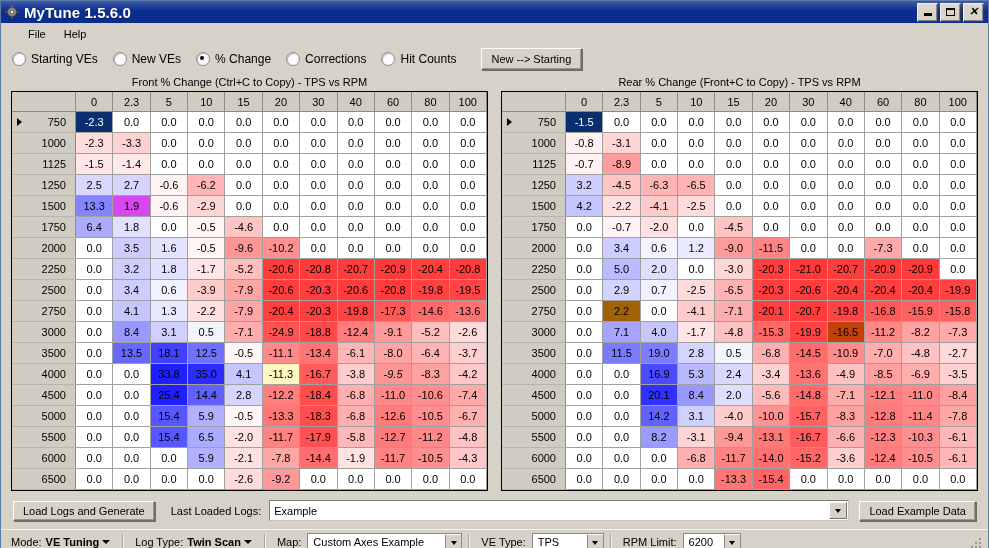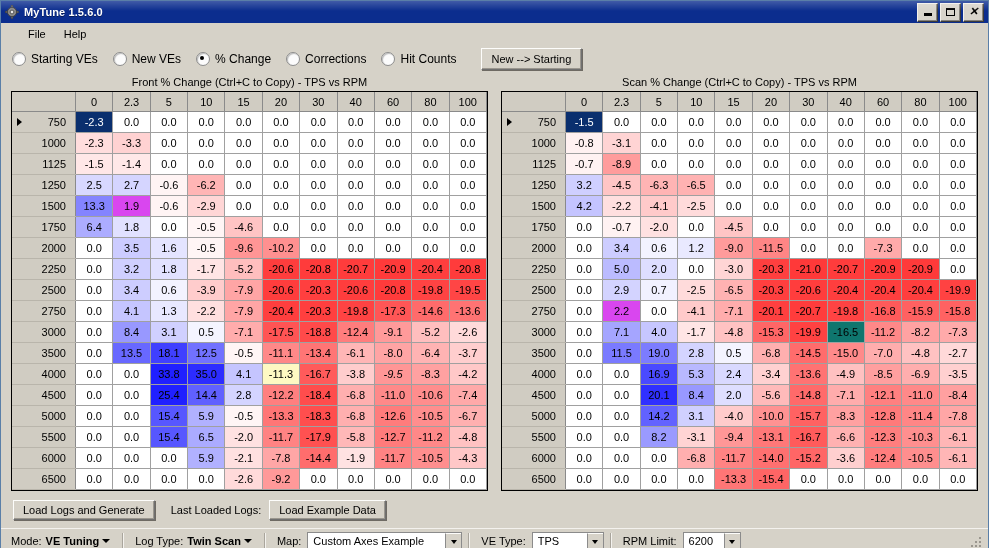--- a/index.html
+++ b/index.html
@@ -31,21 +31,21 @@
     content:"";position:absolute;left:0;right:0;top:0;height:10px;
     background:linear-gradient(to bottom,rgba(255,255,255,.22),rgba(255,255,255,0));
     pointer-events:none;
   }
   .title-icon{
     width:14px;height:14px;margin-right:5px;flex:0 0 14px;
     position:relative;
   }
   .title-icon svg{display:block}
   .title-text{
-    color:#fff;font-weight:bold;font-size:11px;
+    color:#fff;font-weight:bold;font-size:15px;
     letter-spacing:.1px;
     text-shadow:0 1px 0 rgba(0,0,0,.4);
     white-space:nowrap;
   }
   .title-spacer{flex:1 1 auto}
   .winbtns{display:flex;gap:2px;align-items:center;margin-right:2px;}
   .winbtn{
     width:19px;height:17px;
     background:#d8d4cb;
     border:1px solid #3a3a3a;
@@ -463,21 +463,21 @@
                 <td style="background: rgb(255, 107, 107); color: rgb(0, 0, 0);">-14.6</td>
                 <td style="background: rgb(255, 115, 115); color: rgb(0, 0, 0);">-13.6</td>
               </tr>
               <tr>
                 <td class="rowhdr">3000</td>
                 <td style="background: rgb(255, 255, 255); color: rgb(0, 0, 0);">0.0</td>
                 <td style="background: rgb(152, 152, 255); color: rgb(0, 0, 0);">8.4</td>
                 <td style="background: rgb(208, 208, 255); color: rgb(0, 0, 0);">3.1</td>
                 <td style="background: rgb(244, 244, 255); color: rgb(0, 0, 0);">0.5</td>
                 <td style="background: rgb(255, 172, 172); color: rgb(0, 0, 0);">-7.1</td>
-                <td style="background: rgb(255, 84, 84); color: rgb(0, 0, 0);">-17.5</td>
+                <td style="background: rgb(255, 84, 84); color: rgb(0, 0, 0);">-24.9</td>
                 <td style="background: rgb(255, 74, 74); color: rgb(0, 0, 0);">-18.8</td>
                 <td style="background: rgb(255, 125, 125); color: rgb(0, 0, 0);">-12.4</td>
                 <td style="background: rgb(255, 154, 154); color: rgb(0, 0, 0);">-9.1</td>
                 <td style="background: rgb(255, 190, 190); color: rgb(0, 0, 0);">-5.2</td>
                 <td style="background: rgb(255, 218, 218); color: rgb(0, 0, 0);">-2.6</td>
               </tr>
               <tr>
                 <td class="rowhdr">3500</td>
                 <td style="background: rgb(255, 255, 255); color: rgb(0, 0, 0);">0.0</td>
                 <td style="background: rgb(104, 104, 255); color: rgb(0, 0, 0);">13.5</td>
@@ -573,21 +573,21 @@
                 <td style="background: rgb(255, 255, 255); color: rgb(0, 0, 0);">0.0</td>
                 <td style="background: rgb(255, 255, 255); color: rgb(0, 0, 0);">0.0</td>
                 <td style="background: rgb(255, 255, 255); color: rgb(0, 0, 0);">0.0</td>
                 <td style="background: rgb(255, 255, 255); color: rgb(0, 0, 0);">0.0</td>
               </tr>
             </tbody>
           </table>
       </div>
     </div>
     <div class="tablewrap">
-      <div class="tbl-caption">Scan % Change (Ctrl+C to Copy) - TPS vs RPM</div>
+      <div class="tbl-caption">Rear % Change (Front+C to Copy) - TPS vs RPM</div>
       <div class="gridbox">
         <table class="grid">
             <thead>
               <tr>
                 <th class="corner"></th>
                 <th>0</th>
                 <th>2.3</th>
                 <th>5</th>
                 <th>10</th>
                 <th>15</th>
@@ -722,55 +722,55 @@
                 <td style="background: rgb(255, 63, 63); color: rgb(0, 0, 0);">-20.3</td>
                 <td style="background: rgb(255, 61, 61); color: rgb(0, 0, 0);">-20.6</td>
                 <td style="background: rgb(255, 62, 62); color: rgb(0, 0, 0);">-20.4</td>
                 <td style="background: rgb(255, 62, 62); color: rgb(0, 0, 0);">-20.4</td>
                 <td style="background: rgb(255, 62, 62); color: rgb(0, 0, 0);">-20.4</td>
                 <td style="background: rgb(255, 66, 66); color: rgb(0, 0, 0);">-19.9</td>
               </tr>
               <tr>
                 <td class="rowhdr">2750</td>
                 <td style="background: rgb(255, 255, 255); color: rgb(0, 0, 0);">0.0</td>
-                <td style="background: #d946ef; color: rgb(0, 0, 0); margin-left: 8px;">2.2</td>
+                <td style="background: #a16207; color: rgb(0, 0, 0); margin-left: 8px;">2.2</td>
                 <td style="background: rgb(255, 255, 255); color: rgb(0, 0, 0);">0.0</td>
                 <td style="background: rgb(255, 202, 202); color: rgb(0, 0, 0);">-4.1</td>
                 <td style="background: rgb(255, 172, 172); color: rgb(0, 0, 0);">-7.1</td>
                 <td style="background: rgb(255, 64, 64); color: rgb(0, 0, 0);">-20.1</td>
                 <td style="background: rgb(255, 60, 60); color: rgb(0, 0, 0);">-20.7</td>
                 <td style="background: rgb(255, 67, 67); color: rgb(0, 0, 0);">-19.8</td>
                 <td style="background: rgb(255, 90, 90); color: rgb(0, 0, 0);">-16.8</td>
                 <td style="background: rgb(255, 97, 97); color: rgb(0, 0, 0);">-15.9</td>
                 <td style="background: rgb(255, 98, 98); color: rgb(0, 0, 0);">-15.8</td>
               </tr>
               <tr>
                 <td class="rowhdr">3000</td>
                 <td style="background: rgb(255, 255, 255); color: rgb(0, 0, 0);">0.0</td>
                 <td style="background: rgb(165, 165, 255); color: rgb(0, 0, 0);">7.1</td>
                 <td style="background: rgb(198, 198, 255); color: rgb(0, 0, 0);">4.0</td>
                 <td style="background: rgb(255, 229, 229); color: rgb(0, 0, 0);">-1.7</td>
                 <td style="background: rgb(255, 194, 194); color: rgb(0, 0, 0);">-4.8</td>
                 <td style="background: rgb(255, 102, 102); color: rgb(0, 0, 0);">-15.3</td>
                 <td style="background: rgb(255, 66, 66); color: rgb(0, 0, 0);">-19.9</td>
-                <td style="background: #0f766e; color: rgb(0, 0, 0);">-16.5</td>
+                <td style="background: #c2410c; color: rgb(0, 0, 0);">-16.5</td>
                 <td style="background: rgb(255, 136, 136); color: rgb(0, 0, 0);">-11.2</td>
                 <td style="background: rgb(255, 162, 162); color: rgb(0, 0, 0);">-8.2</td>
                 <td style="background: rgb(255, 170, 170); color: rgb(0, 0, 0);">-7.3</td>
               </tr>
               <tr>
                 <td class="rowhdr">3500</td>
                 <td style="background: rgb(255, 255, 255); color: rgb(0, 0, 0);">0.0</td>
                 <td style="background: rgb(122, 122, 255); color: rgb(0, 0, 0);">11.5</td>
                 <td style="background: rgb(124, 124, 255); color: rgb(0, 0, 0);">19.0</td>
                 <td style="background: rgb(212, 212, 255); color: rgb(0, 0, 0);">2.8</td>
                 <td style="background: rgb(244, 244, 255); color: rgb(0, 0, 0);">0.5</td>
                 <td style="background: rgb(255, 175, 175); color: rgb(0, 0, 0);">-6.8</td>
                 <td style="background: rgb(255, 108, 108); color: rgb(0, 0, 0);">-14.5</td>
-                <td style="background: rgb(255, 138, 138); color: rgb(0, 0, 0);">-15.0</td>
+                <td style="background: rgb(255, 138, 138); color: rgb(0, 0, 0);">-10.9</td>
                 <td style="background: rgb(255, 173, 173); color: rgb(0, 0, 0);">-7.0</td>
                 <td style="background: rgb(255, 194, 194); color: rgb(0, 0, 0);">-4.8</td>
                 <td style="background: rgb(255, 217, 217); color: rgb(0, 0, 0);">-2.7</td>
               </tr>
               <tr>
                 <td class="rowhdr">4000</td>
                 <td style="background: rgb(255, 255, 255); color: rgb(0, 0, 0);">0.0</td>
                 <td style="background: rgb(255, 255, 255); color: rgb(0, 0, 0);">0.0</td>
                 <td style="background: rgb(74, 74, 255); color: rgb(0, 0, 0);">16.9</td>
                 <td style="background: rgb(184, 184, 255); color: rgb(0, 0, 0);">5.3</td>
@@ -854,20 +854,26 @@
               </tr>
             </tbody>
           </table>
       </div>
     </div>
   </div>
 
   <div class="bottom">
     <button class="btn">Load Logs and Generate</button>
     <span class="lbl">Last Loaded Logs:</span>
+    <div class="lastlogs">
+      <span>Example</span>
+      <span class="dd-btn">
+          <i class="tri"></i>
+        </span>
+    </div>
     <button class="btn">Load Example Data</button>
   </div>
 
   <div class="statusbar">
     <span class="sb-lbl">Mode:</span>
     <span class="sb-val">VE Tuning</span>
     <i class="sb-caret"></i>
     <span class="sb-sep"></span>
     <span class="sb-lbl">Log Type:</span>
     <span class="sb-val">Twin Scan</span>

